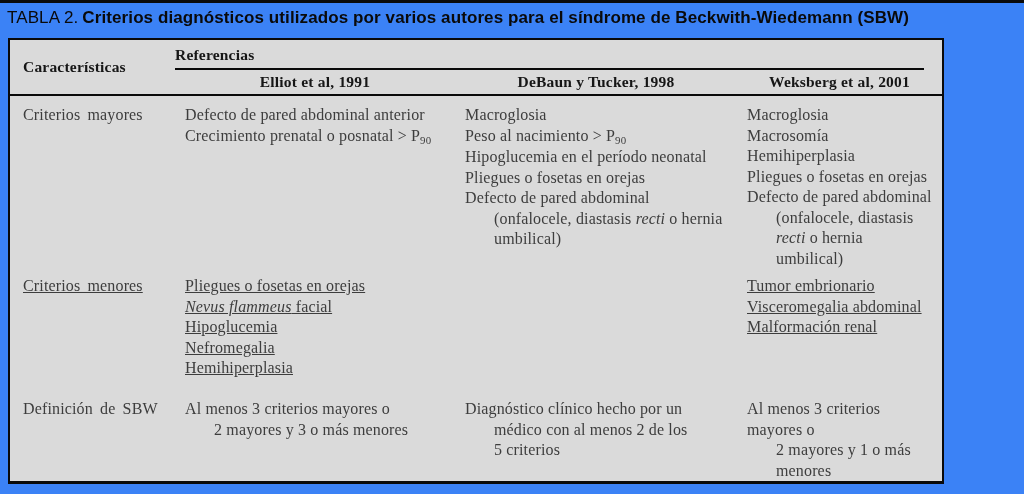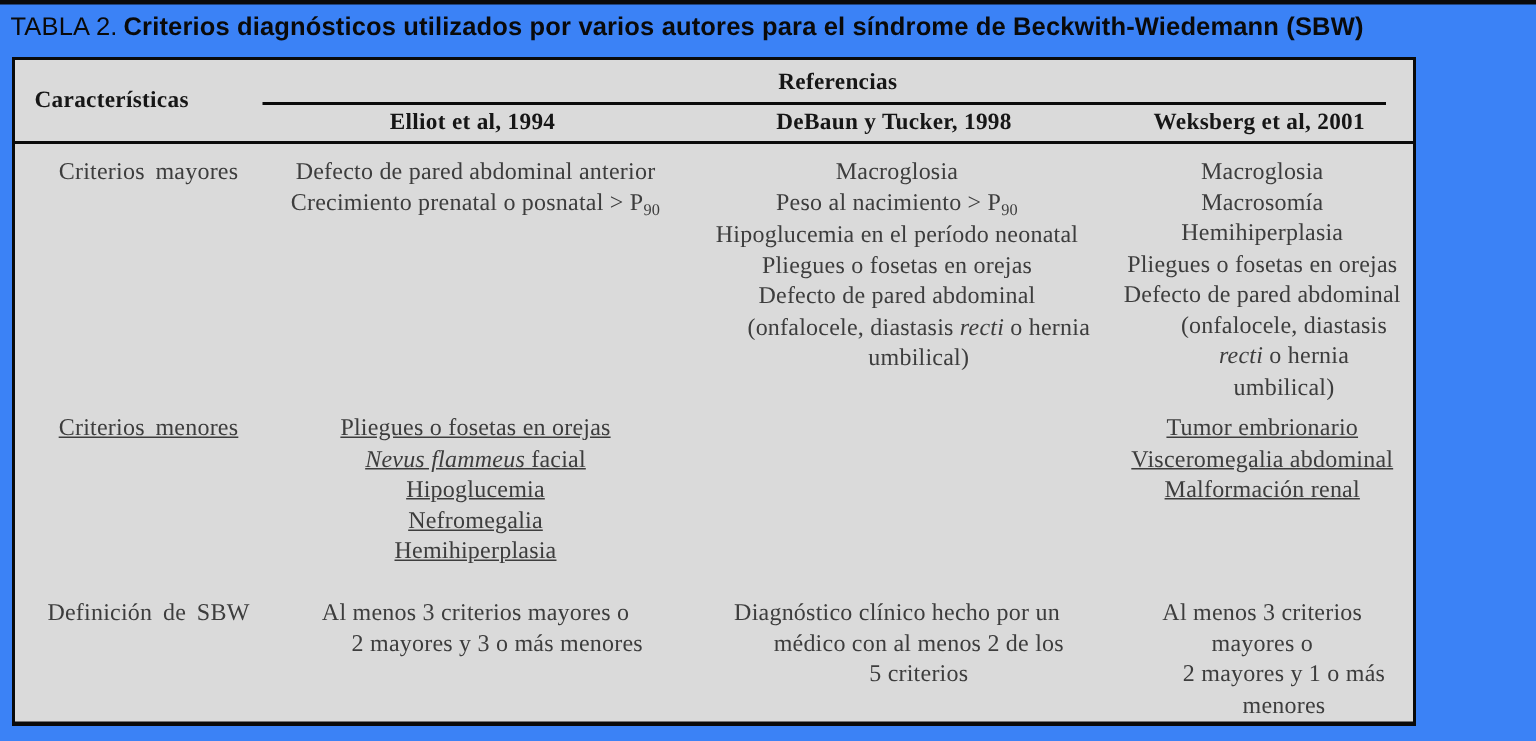--- a/index.html
+++ b/index.html
@@ -20,35 +20,35 @@
   .tabla { position: absolute; top: 38px; left: 8px; width: 936px; min-height: 420px;
            background: var(--table-bg, #dadada);
            border: 2px solid var(--border, #0a0a0a); border-bottom-width: 3px; }
 
   
   .thead { display: grid; grid-template-columns: 165px 1fr; height: 56px;
            border-bottom: 2.5px solid var(--border, #0a0a0a); }
   .th-carac { display: flex; align-items: center; padding-left: 13px;
               font-weight: 700; font-size: 15.5px; color: #161616; letter-spacing: 0.2px; }
   .th-refs { display: flex; flex-direction: column; }
-  .refs-title { text-align: center; font-weight: 700; font-size: 15.5px; color: #161616;
+  .refs-title { font-weight: 700; font-size: 15.5px; color: #161616;
                 padding-top: 6px; padding-bottom: 4px; letter-spacing: 0.2px; }
   .refs-rule { height: 2px; background: var(--border, #0a0a0a); margin-right: 18px; }
   .refs-authors { flex: 1; display: grid; grid-template-columns: 280px 282px 1fr;
                   align-items: center; }
   .refs-authors .author { text-align: center; font-weight: 700; font-size: 15.5px;
                           color: #161616; letter-spacing: 0.2px; }
 
   
   .tbody { padding-top: 9px; }
   .table-row { display: grid; grid-template-columns: 165px 280px 282px 1fr; }
   .table-row.r0 { min-height: 171px; }
   .table-row.r1 { min-height: 123px; text-decoration: underline; }
   .table-row.r2 { min-height: 58px; }
-  .cell { font-size: 16px; line-height: 20.5px; letter-spacing: 0.15px; text-align: center; }
+  .cell { font-size: 16px; line-height: 20.5px; letter-spacing: 0.15px; }
   .label-cell { padding-left: 13px; word-spacing: 3px; }
   .content-cell { padding-left: 10px; padding-right: 6px; }
   .table-row .content-cell:first-of-type { padding-left: 10px; }
   .line.indent { padding-left: 29px; }
   .cell em { font-style: italic; }
   sub { font-size: 68%; vertical-align: baseline; position: relative; top: 0.35em; }
   sup { font-size: 68%; vertical-align: baseline; position: relative; top: -0.45em; }
 
   .footnote { position: absolute; left: 8px; top: 468px; font-size: 13.5px;
               color: #2e2e2e; letter-spacing: 0.2px; }
@@ -64,21 +64,21 @@
     <span class="title-label">TABLA 2.</span><span class="title-text">Criterios diagnósticos utilizados por varios autores para el síndrome de Beckwith-Wiedemann (SBW)</span>
   </div>
 
   <div class="tabla">
     <div class="thead">
       <div class="th-carac">Características</div>
       <div class="th-refs">
         <div class="refs-title">Referencias</div>
         <div class="refs-rule"></div>
         <div class="refs-authors">
-          <div class="author">Elliot et al, 1994</div>
+          <div class="author">Elliot et al, 1991</div>
           <div class="author">DeBaun y Tucker, 1998</div>
           <div class="author">Weksberg et al, 2001</div>
         </div>
       </div>
     </div>
     <div class="tbody" id="tbody">
         <div class="table-row r0">
           <div class="cell label-cell">Criterios mayores</div>
           <div class="cell content-cell">
             <div class="line">Defecto de pared abdominal anterior</div>

